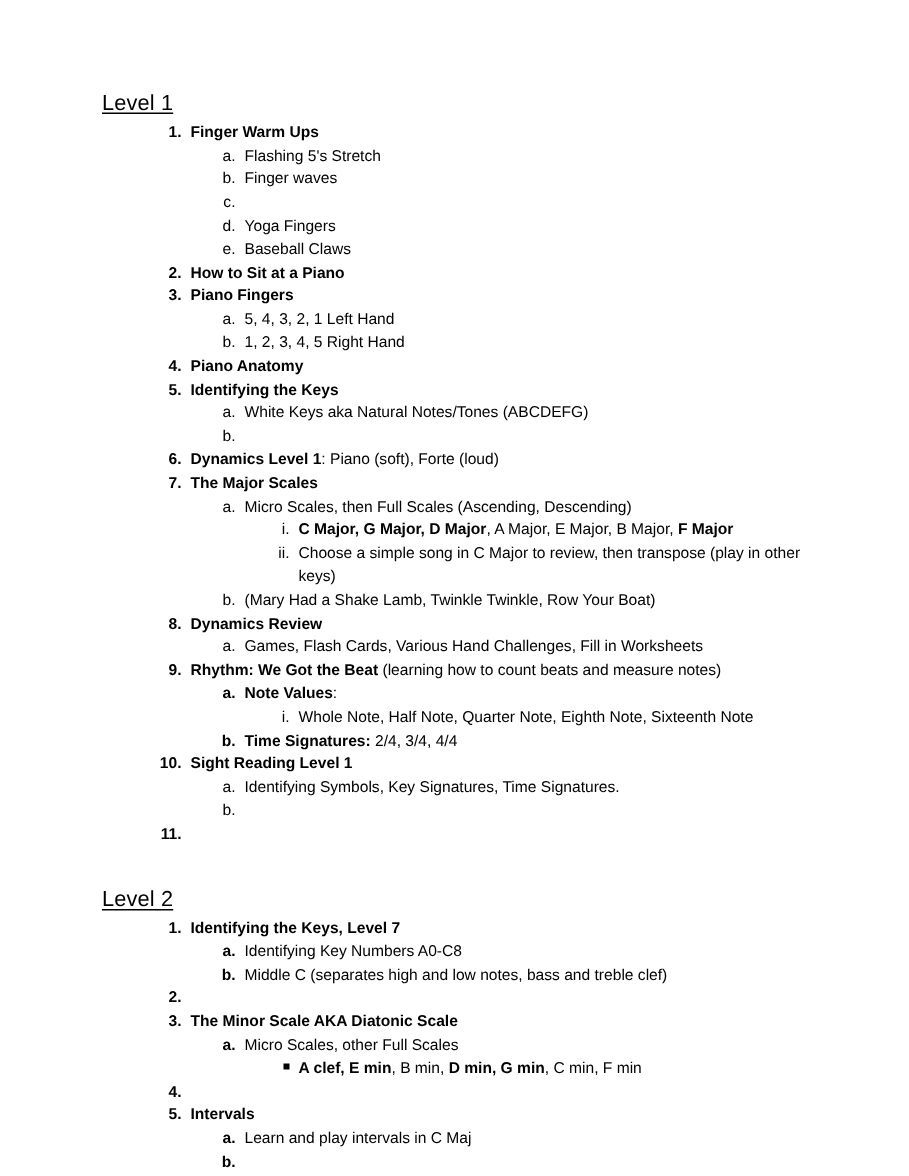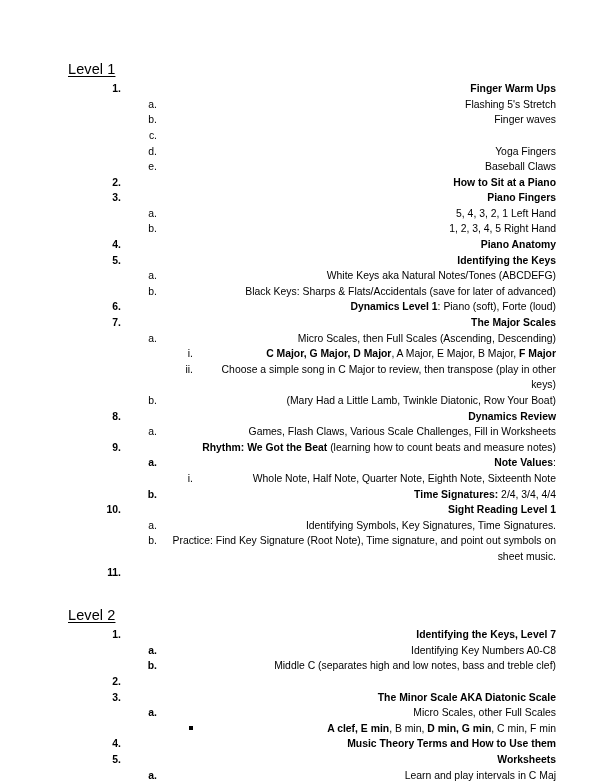--- a/index.html
+++ b/index.html
@@ -57,21 +57,20 @@
   }
   .marker {
     flex: 0 0 auto;
     text-align: right;
     padding-right: 6px;
     white-space: pre;
   }
   .content {
     flex: 1 1 auto;
     min-width: 0;
-    text-align: right;
   }
   
   .d1 > .marker { width: 34px; margin-left: 19px; }
   
   .d2 > .marker { width: 34px; margin-left: 55px; }
   
   .d3 > .marker { width: 34px; margin-left: 91px; }
   
   .d4 > .marker { width: 34px; margin-left: 91px; }
   .bold { font-weight: 700; }
@@ -138,21 +137,20 @@
           <li class="row d1">
             <span class="marker bold">5.</span>
             <span class="content"><span class="bold">Identifying the Keys</span></span>
           </li>
           <li class="row d2">
             <span class="marker reg">a.</span>
             <span class="content"><span class="reg">White Keys aka Natural Notes/Tones (ABCDEFG)</span></span>
           </li>
           <li class="row d2">
             <span class="marker reg">b.</span>
-            <span class="content"><span class="reg">Black Keys: Sharps &amp; Flats/Accidentals (save for later of advanced)</span></span>
           </li>
           <li class="row d1">
             <span class="marker bold">6.</span>
             <span class="content"><span class="bold">Dynamics Level 1</span><span class="reg">: Piano (soft), Forte (loud)</span></span>
           </li>
           <li class="row d1">
             <span class="marker bold">7.</span>
             <span class="content"><span class="bold">The Major Scales</span></span>
           </li>
           <li class="row d2">
@@ -162,29 +160,29 @@
           <li class="row d3">
             <span class="marker reg">i.</span>
             <span class="content"><span class="bold">C Major, G Major, D Major</span><span class="reg">, A Major, E Major, B Major, </span><span class="bold">F Major</span></span>
           </li>
           <li class="row d3">
             <span class="marker reg">ii.</span>
             <span class="content"><span class="reg">Choose a simple song in C Major to review, then transpose (play in other keys)</span></span>
           </li>
           <li class="row d2">
             <span class="marker reg">b.</span>
-            <span class="content"><span class="reg">(Mary Had a Little Lamb, Twinkle Diatonic, Row Your Boat)</span></span>
+            <span class="content"><span class="reg">(Mary Had a Shake Lamb, Twinkle Twinkle, Row Your Boat)</span></span>
           </li>
           <li class="row d1">
             <span class="marker bold">8.</span>
             <span class="content"><span class="bold">Dynamics Review</span></span>
           </li>
           <li class="row d2">
             <span class="marker reg">a.</span>
-            <span class="content"><span class="reg">Games, Flash Claws, Various Scale Challenges, Fill in Worksheets</span></span>
+            <span class="content"><span class="reg">Games, Flash Cards, Various Hand Challenges, Fill in Worksheets</span></span>
           </li>
           <li class="row d1">
             <span class="marker bold">9.</span>
             <span class="content"><span class="bold">Rhythm: We Got the Beat</span><span class="reg"> (learning how to count beats and measure notes)</span></span>
           </li>
           <li class="row d2">
             <span class="marker bold">a.</span>
             <span class="content"><span class="bold">Note Values</span><span class="reg">:</span></span>
           </li>
           <li class="row d3">
@@ -198,21 +196,20 @@
           <li class="row d1">
             <span class="marker bold">10.</span>
             <span class="content"><span class="bold">Sight Reading Level 1</span></span>
           </li>
           <li class="row d2">
             <span class="marker reg">a.</span>
             <span class="content"><span class="reg">Identifying Symbols, Key Signatures, Time Signatures.</span></span>
           </li>
           <li class="row d2">
             <span class="marker reg">b.</span>
-            <span class="content"><span class="reg">Practice: Find Key Signature (Root Note), Time signature, and point out symbols on sheet music.</span></span>
           </li>
           <li class="row d1">
             <span class="marker bold">11.</span>
           </li>
         </ol>
       </div>
       <div class="section">
         <div class="heading-row"><h2 class="section-heading">Level 2</h2></div>
         <ol class="lvl1">
           <li class="row d1">
@@ -237,25 +234,24 @@
           <li class="row d2">
             <span class="marker bold">a.</span>
             <span class="content"><span class="reg">Micro Scales, other Full Scales</span></span>
           </li>
           <li class="row d4">
             <span class="marker reg"><span class="sq"></span></span>
             <span class="content"><span class="bold">A clef, E min</span><span class="reg">, B min, </span><span class="bold">D min, G min</span><span class="reg">, C min, F min</span></span>
           </li>
           <li class="row d1">
             <span class="marker bold">4.</span>
-            <span class="content"><span class="bold">Music Theory Terms and How to Use them</span></span>
           </li>
           <li class="row d1">
             <span class="marker bold">5.</span>
-            <span class="content"><span class="bold">Worksheets</span></span>
+            <span class="content"><span class="bold">Intervals</span></span>
           </li>
           <li class="row d2">
             <span class="marker bold">a.</span>
             <span class="content"><span class="reg">Learn and play intervals in C Maj</span></span>
           </li>
           <li class="row d2">
             <span class="marker bold">b.</span>
             <span class="content"></span>
           </li>
         </ol>

